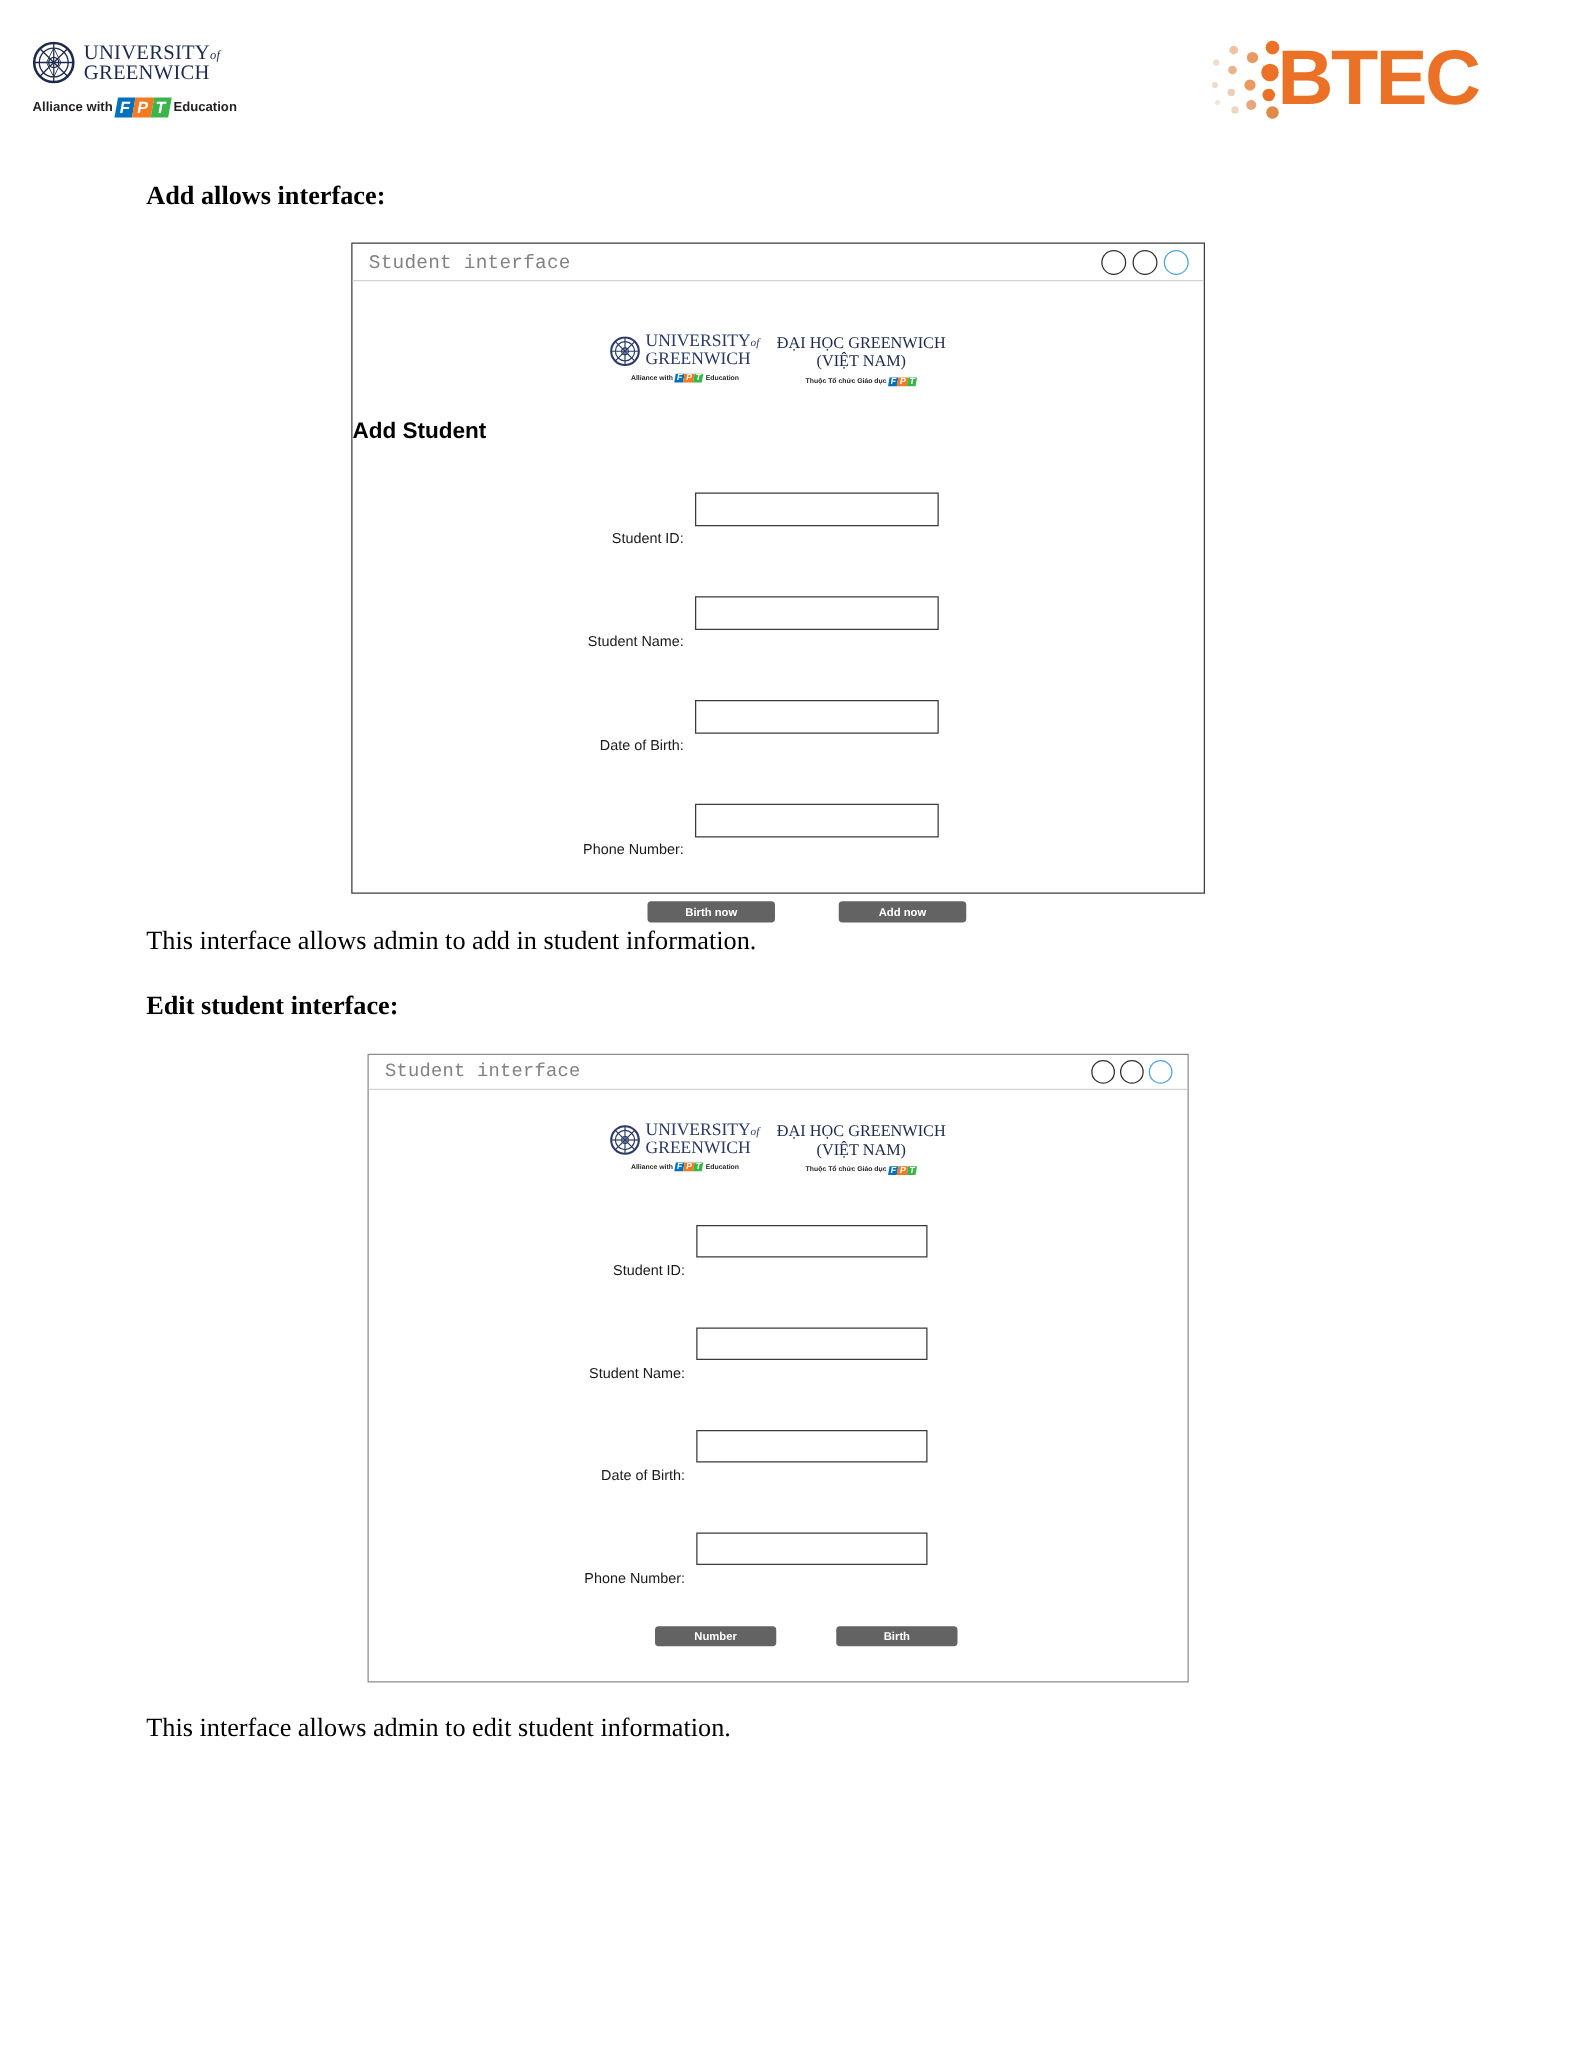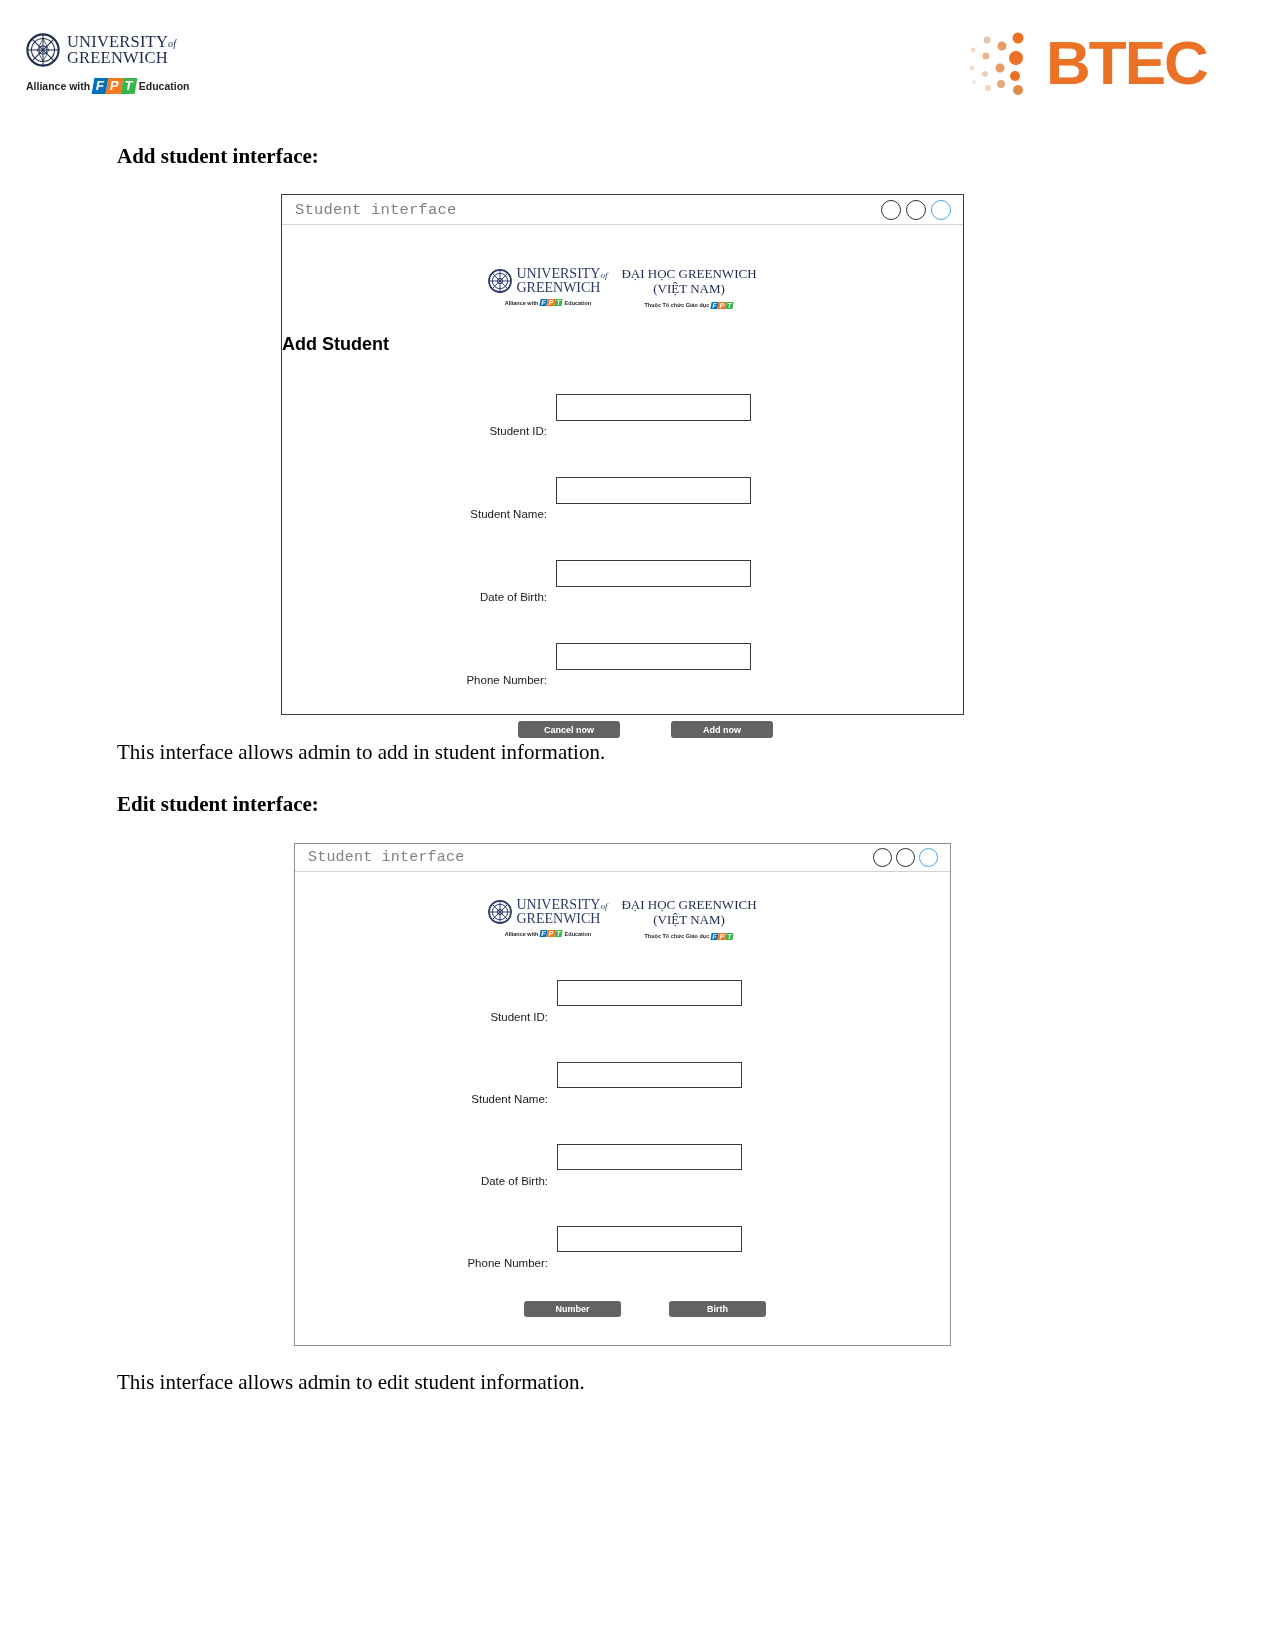--- a/index.html
+++ b/index.html
@@ -92,21 +92,20 @@
   .btec-text {
     position: absolute;
     left: 62px;
     top: 8px;
     font-family: "Liberation Sans", sans-serif;
     font-weight: bold;
     font-size: 62px;
     letter-spacing: -2px;
     color: #ea7125;
     line-height: 1;
-    margin-left: 24px;
   }
   .btec-dots { position: absolute; left: 0; top: 0; }
 
   
   .section-title {
     position: absolute;
     left: 117px;
     font-family: "Liberation Serif", serif;
     font-weight: bold;
     font-size: 21px;
@@ -348,21 +347,21 @@
       <circle cx="25" cy="50" r="3" fill="#eccfb7"></circle>
       <circle cx="28" cy="64" r="3" fill="#efd6c2"></circle>
       <circle cx="13" cy="26" r="2.5" fill="#f0dccd"></circle>
       <circle cx="12" cy="44" r="2.5" fill="#f0dccd"></circle>
       <circle cx="14" cy="58" r="2" fill="#f2e3d7"></circle>
     </svg>
     <div class="btec-text">BTEC</div>
   </div>
 </div>
 
-<div class="section-title" style="top:144px;">Add student interface:</div>
+<div class="section-title" style="top:144px;">Add allows interface:</div>
 
 <div class="win" id="win-add">
   <div class="win-titlebar">
     <div class="win-title">Student interface</div>
     <div class="win-controls">
       <div class="ctl"></div>
       <div class="ctl"></div>
       <div class="ctl blue"></div>
     </div>
   </div>
@@ -424,21 +423,21 @@
     <div class="field-row">
       <div class="field-label">Date of Birth:</div>
       <input class="field-input" type="text" value="" style="">
     </div>
     <div class="field-row">
       <div class="field-label">Phone Number:</div>
       <input class="field-input" type="text" value="" style="">
     </div>
 
     <div class="btn-row">
-      <div class="btn">Cancel now</div>
+      <div class="btn">Birth now</div>
       <div class="btn">Add now</div>
     </div>
   </div>
 </div>
 
 <div class="caption" style="top:740px;">This interface allows admin to add in student information.</div>
 
 <div class="section-title" style="top:792px;">Edit student interface:</div>
 
 <div class="win" id="win-edit">

